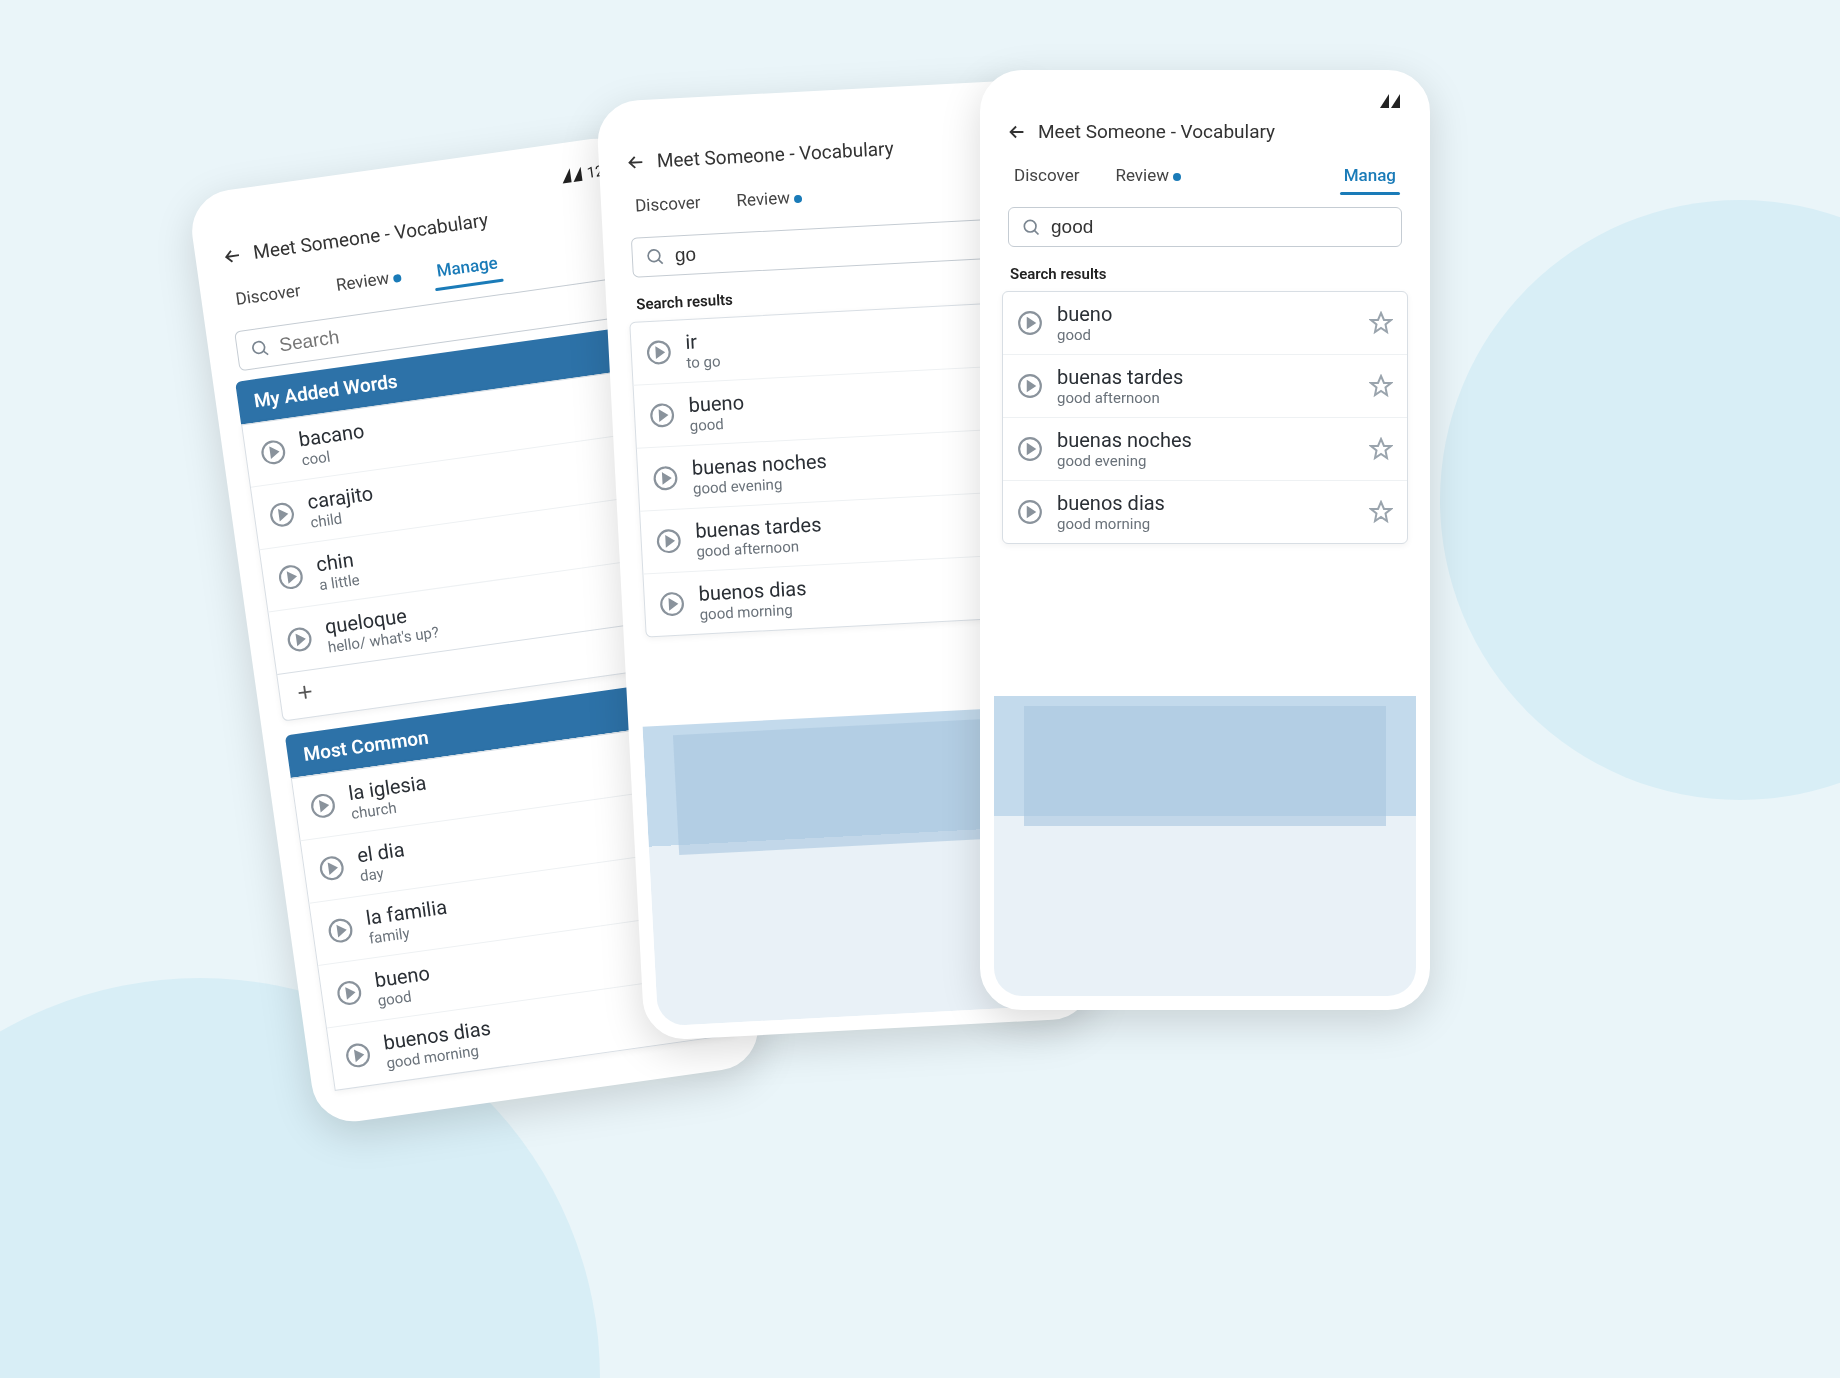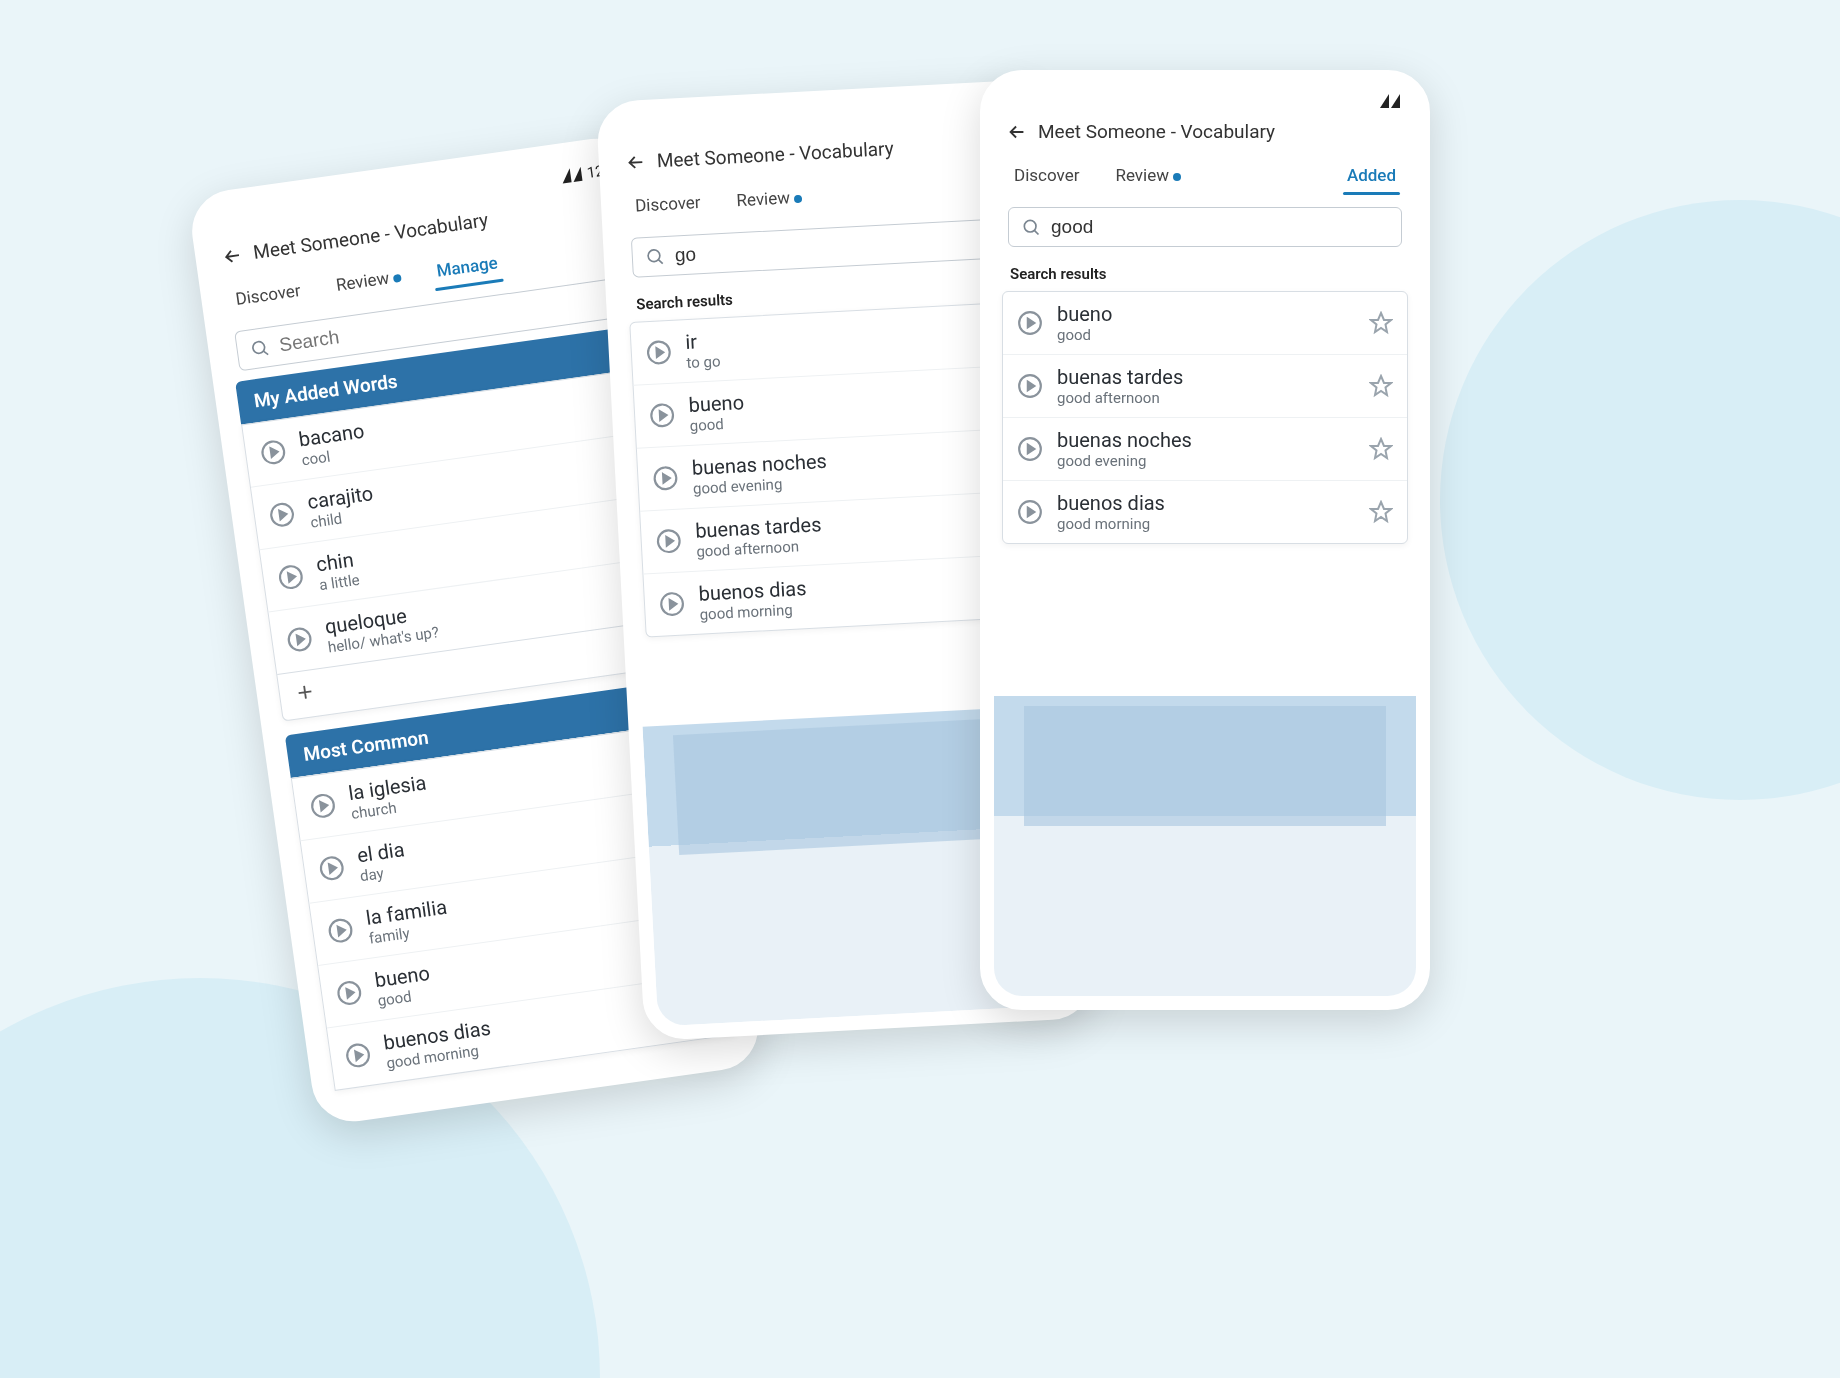--- a/index.html
+++ b/index.html
@@ -425,21 +425,21 @@
   </div>
   <div class="header">
     <svg class="back-arrow" viewBox="0 0 24 24" fill="none" stroke="#333" stroke-width="2">
           <path d="M19 12H5M11 18l-6-6 6-6"></path>
         </svg>
     <span class="header-title">Meet Someone - Vocabulary</span>
   </div>
   <div class="tabs">
     <div class="tab">Discover</div>
     <div class="tab tab-dot">Review</div>
-    <div class="tab active" style="margin-left:auto">Added</div>
+    <div class="tab active" style="margin-left:auto">Manag</div>
   </div>
   <div class="search-wrap">
     <svg viewBox="0 0 24 24" fill="none" stroke="currentColor" stroke-width="2">
           <circle cx="11" cy="11" r="7"></circle>
           <path d="m21 21-5-5"></path>
         </svg>
     <input class="search-input" value="good" style="">
   </div>
   <div class="section-label">Search results</div>
   <div class="card" style="border-radius:6px;margin-top:4px;">

